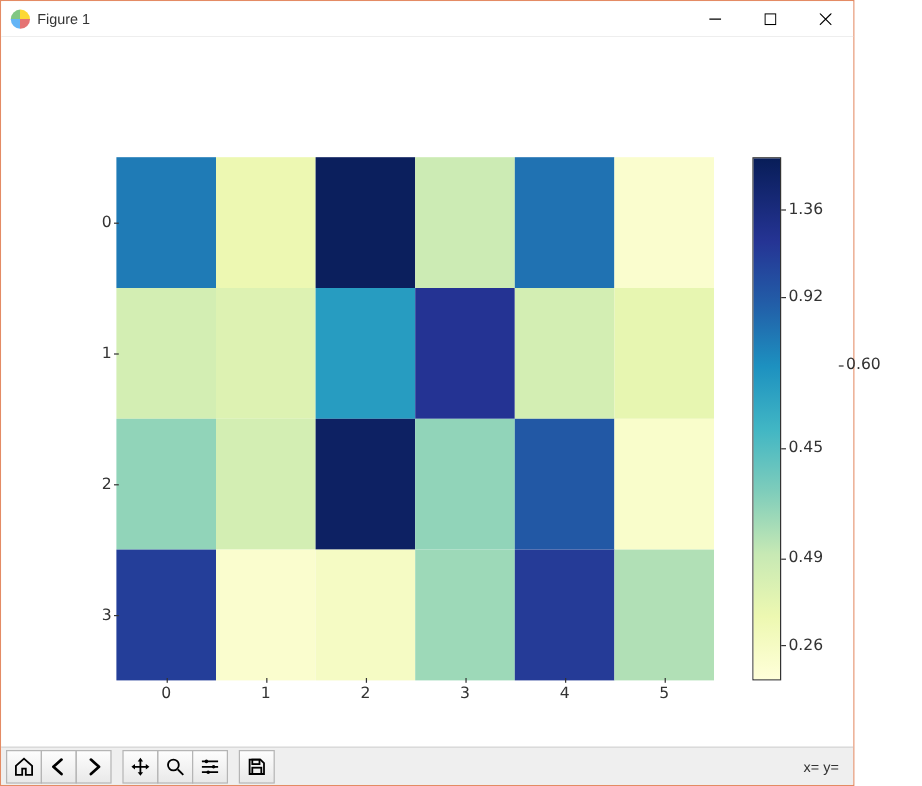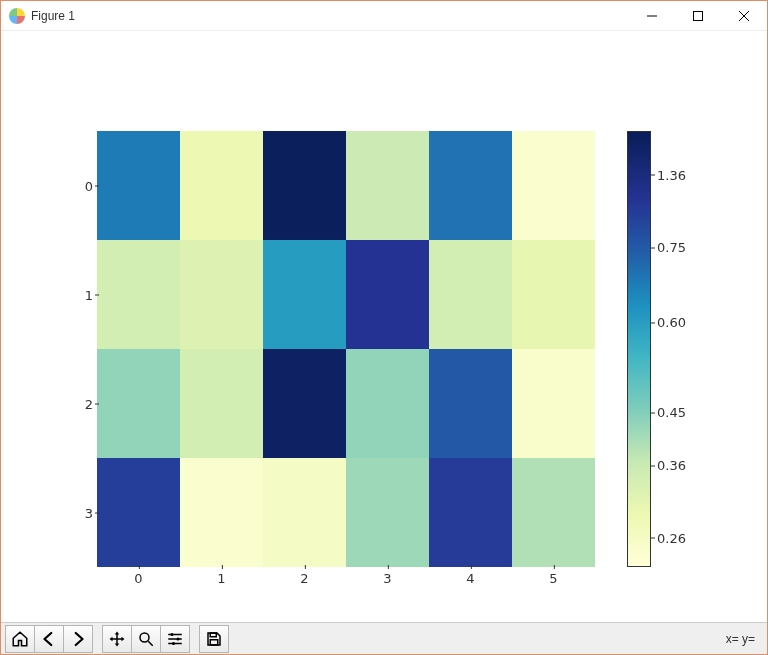--- a/index.html
+++ b/index.html
@@ -9,21 +9,21 @@
     height: 655px;
     font-family: "Segoe UI", Tahoma, sans-serif;
     font-size: 12px;
     background: #fff;
     overflow: hidden;
     box-sizing: border-box;
   }
   * { box-sizing: border-box; }
 
   .window {
-    width: 768px;
+    width: 712px;
     height: 655px;
     border: 1px solid #e48b64;
     display: flex;
     flex-direction: column;
     background: #fff;
   }
 
   
   .titlebar {
     height: 30px;
@@ -246,24 +246,24 @@
         <div class="xtick" style="left: 386.5px;">3</div>
         <div class="xtick" style="left: 469.5px;">4</div>
         <div class="xtick" style="left: 552.5px;">5</div>
       </div>
 
     <div class="cbar-wrap">
       <div class="cbar"></div>
     </div>
     <div id="cbarticks">
         <div class="cbar-tick" style="top: 506.933px;">0.26</div>
-        <div class="cbar-tick" style="top: 434.267px;">0.36</div>
-        <div class="cbar-tick" style="top: 381px;">0.45</div>
-        <div class="cbar-tick" style="top: 291px;">0.60</div>
-        <div class="cbar-tick" style="top: 216.267px;">0.75</div>
+        <div class="cbar-tick" style="top: 434.267px;">0.49</div>
+        <div class="cbar-tick" style="top: 342px;">0.45</div>
+        <div class="cbar-tick" style="top: 273px; margin-left: 48px;">0.60</div>
+        <div class="cbar-tick" style="top: 216.267px;">0.92</div>
         <div class="cbar-tick" style="top: 143.6px;">1.36</div>
       </div>
   </div>
 
   <div class="toolbar">
     <div class="tb-btn">
       <svg viewBox="0 0 24 24">
           <path d="M3 11 L12 3 L21 11 V21 H14 V14 H10 V21 H3 Z" fill="none" stroke="#000" stroke-width="2"></path>
         </svg>
     </div>

